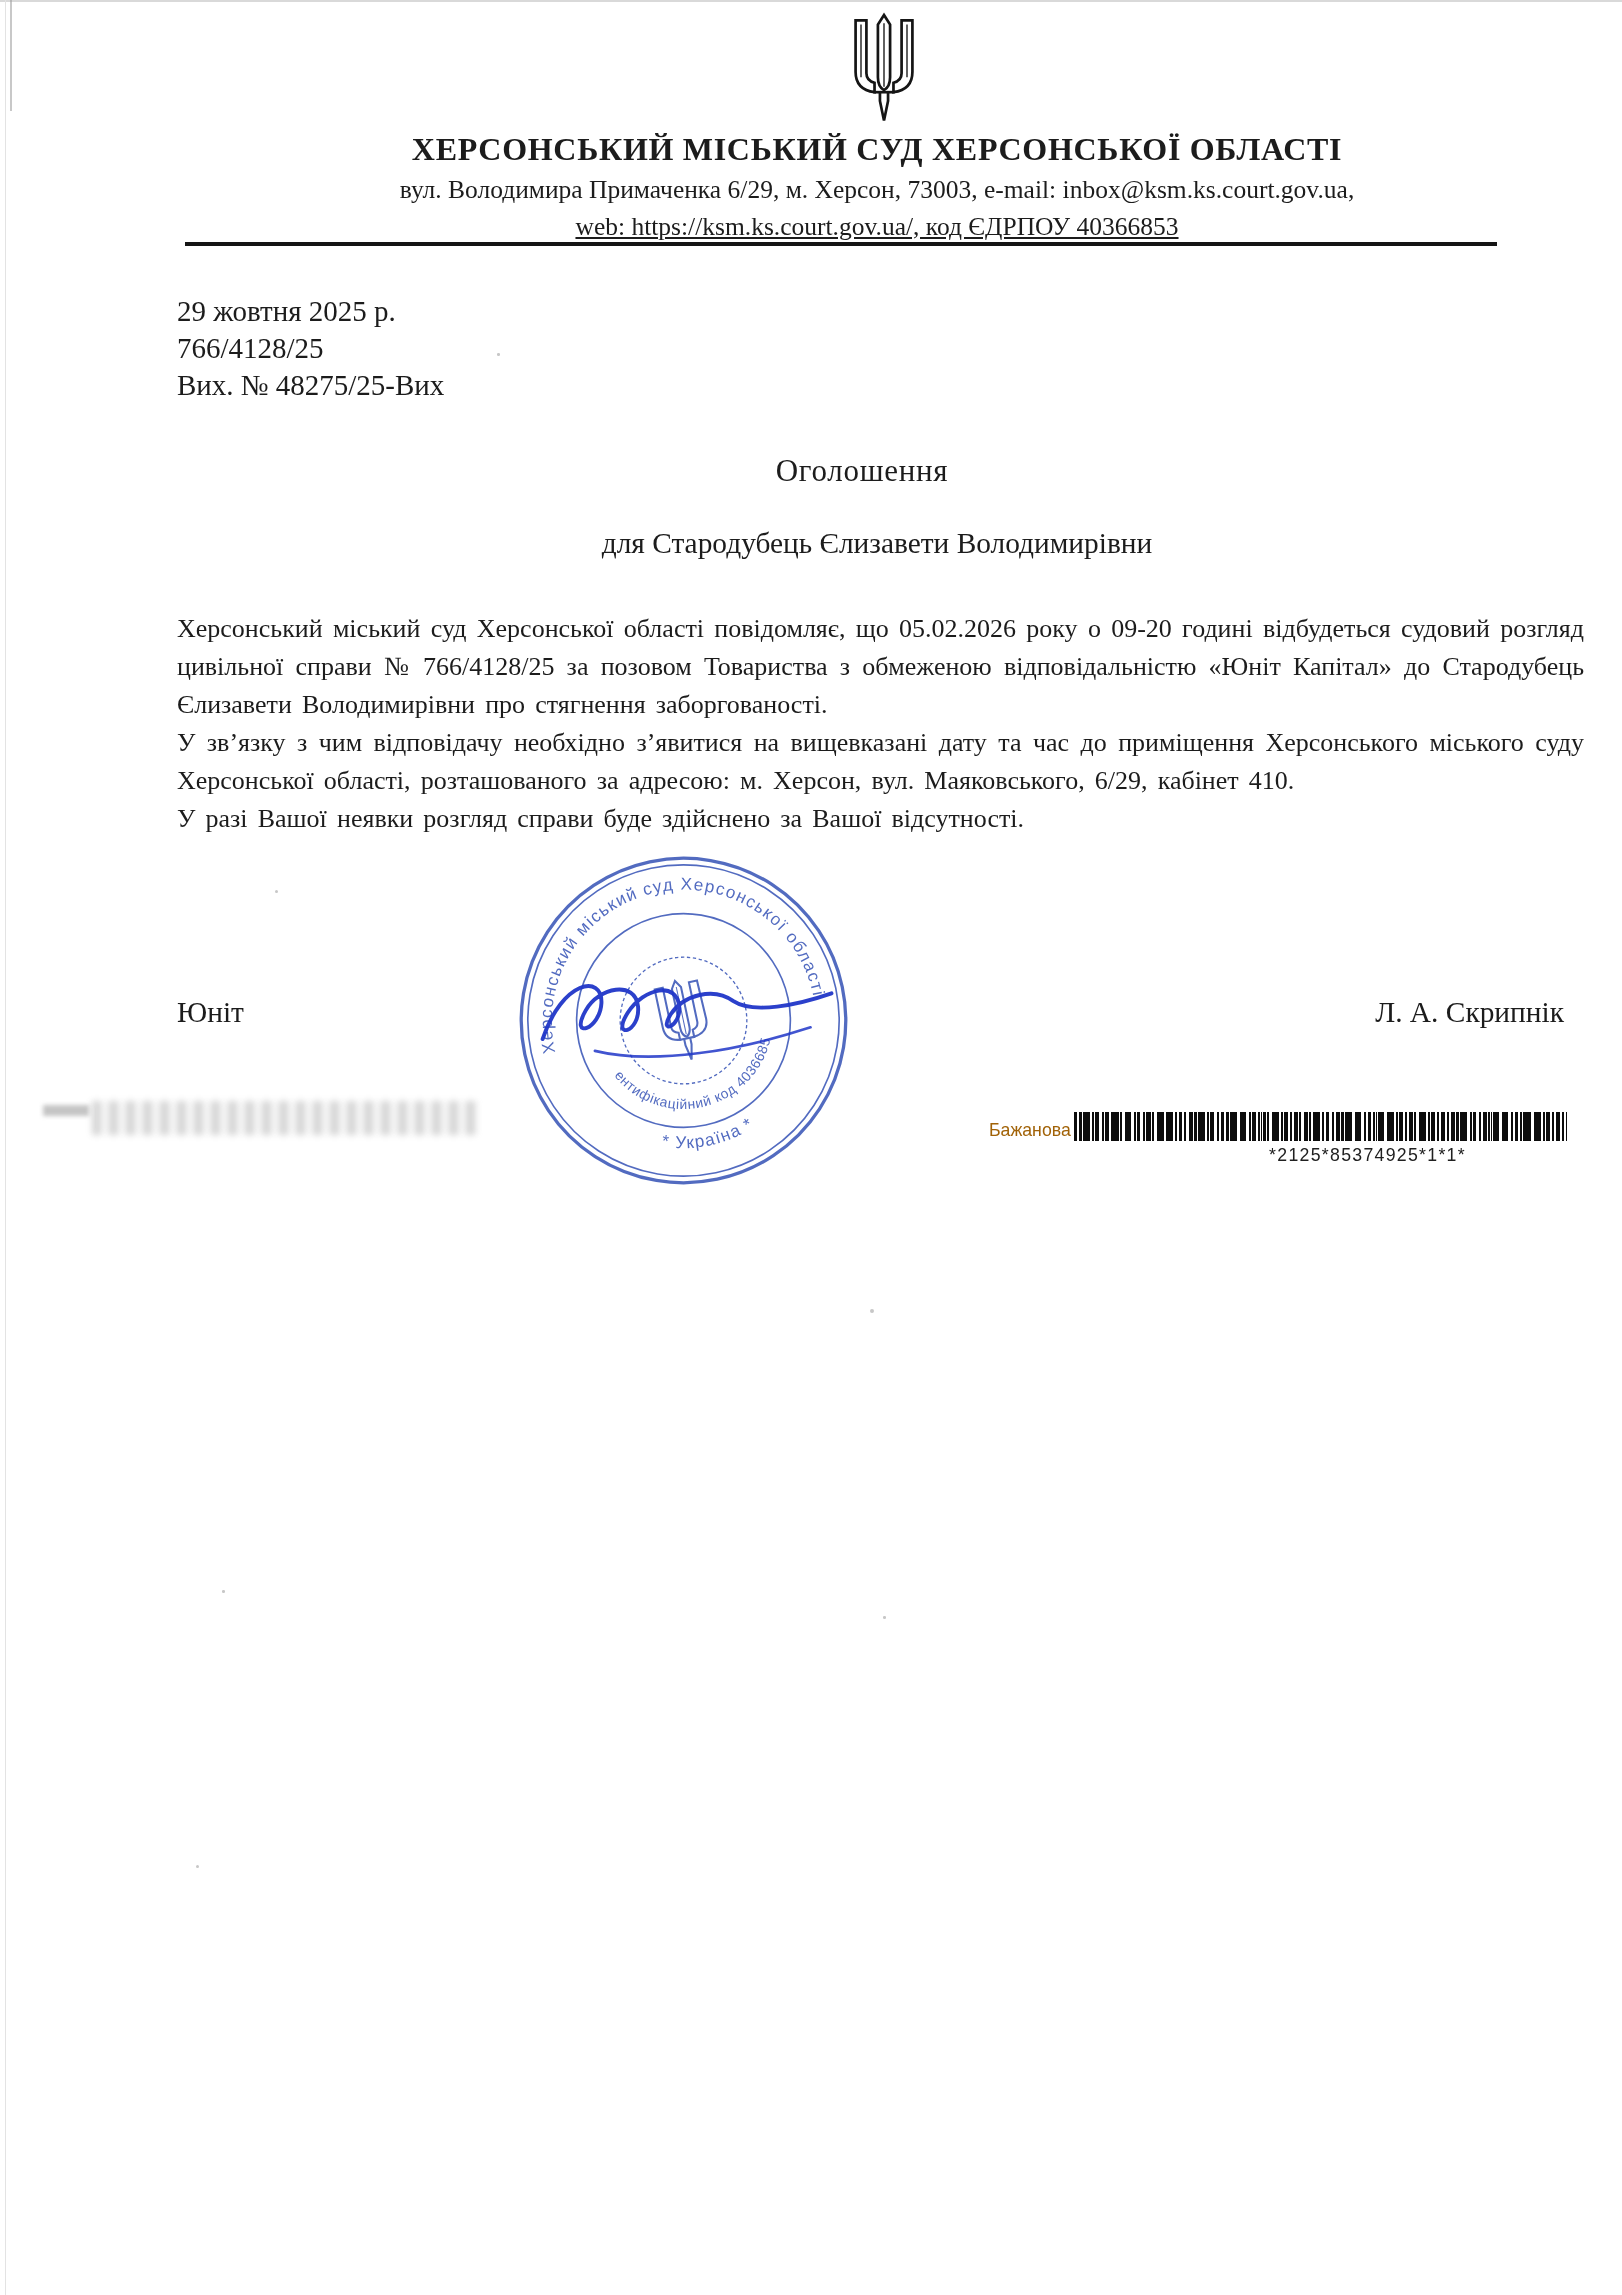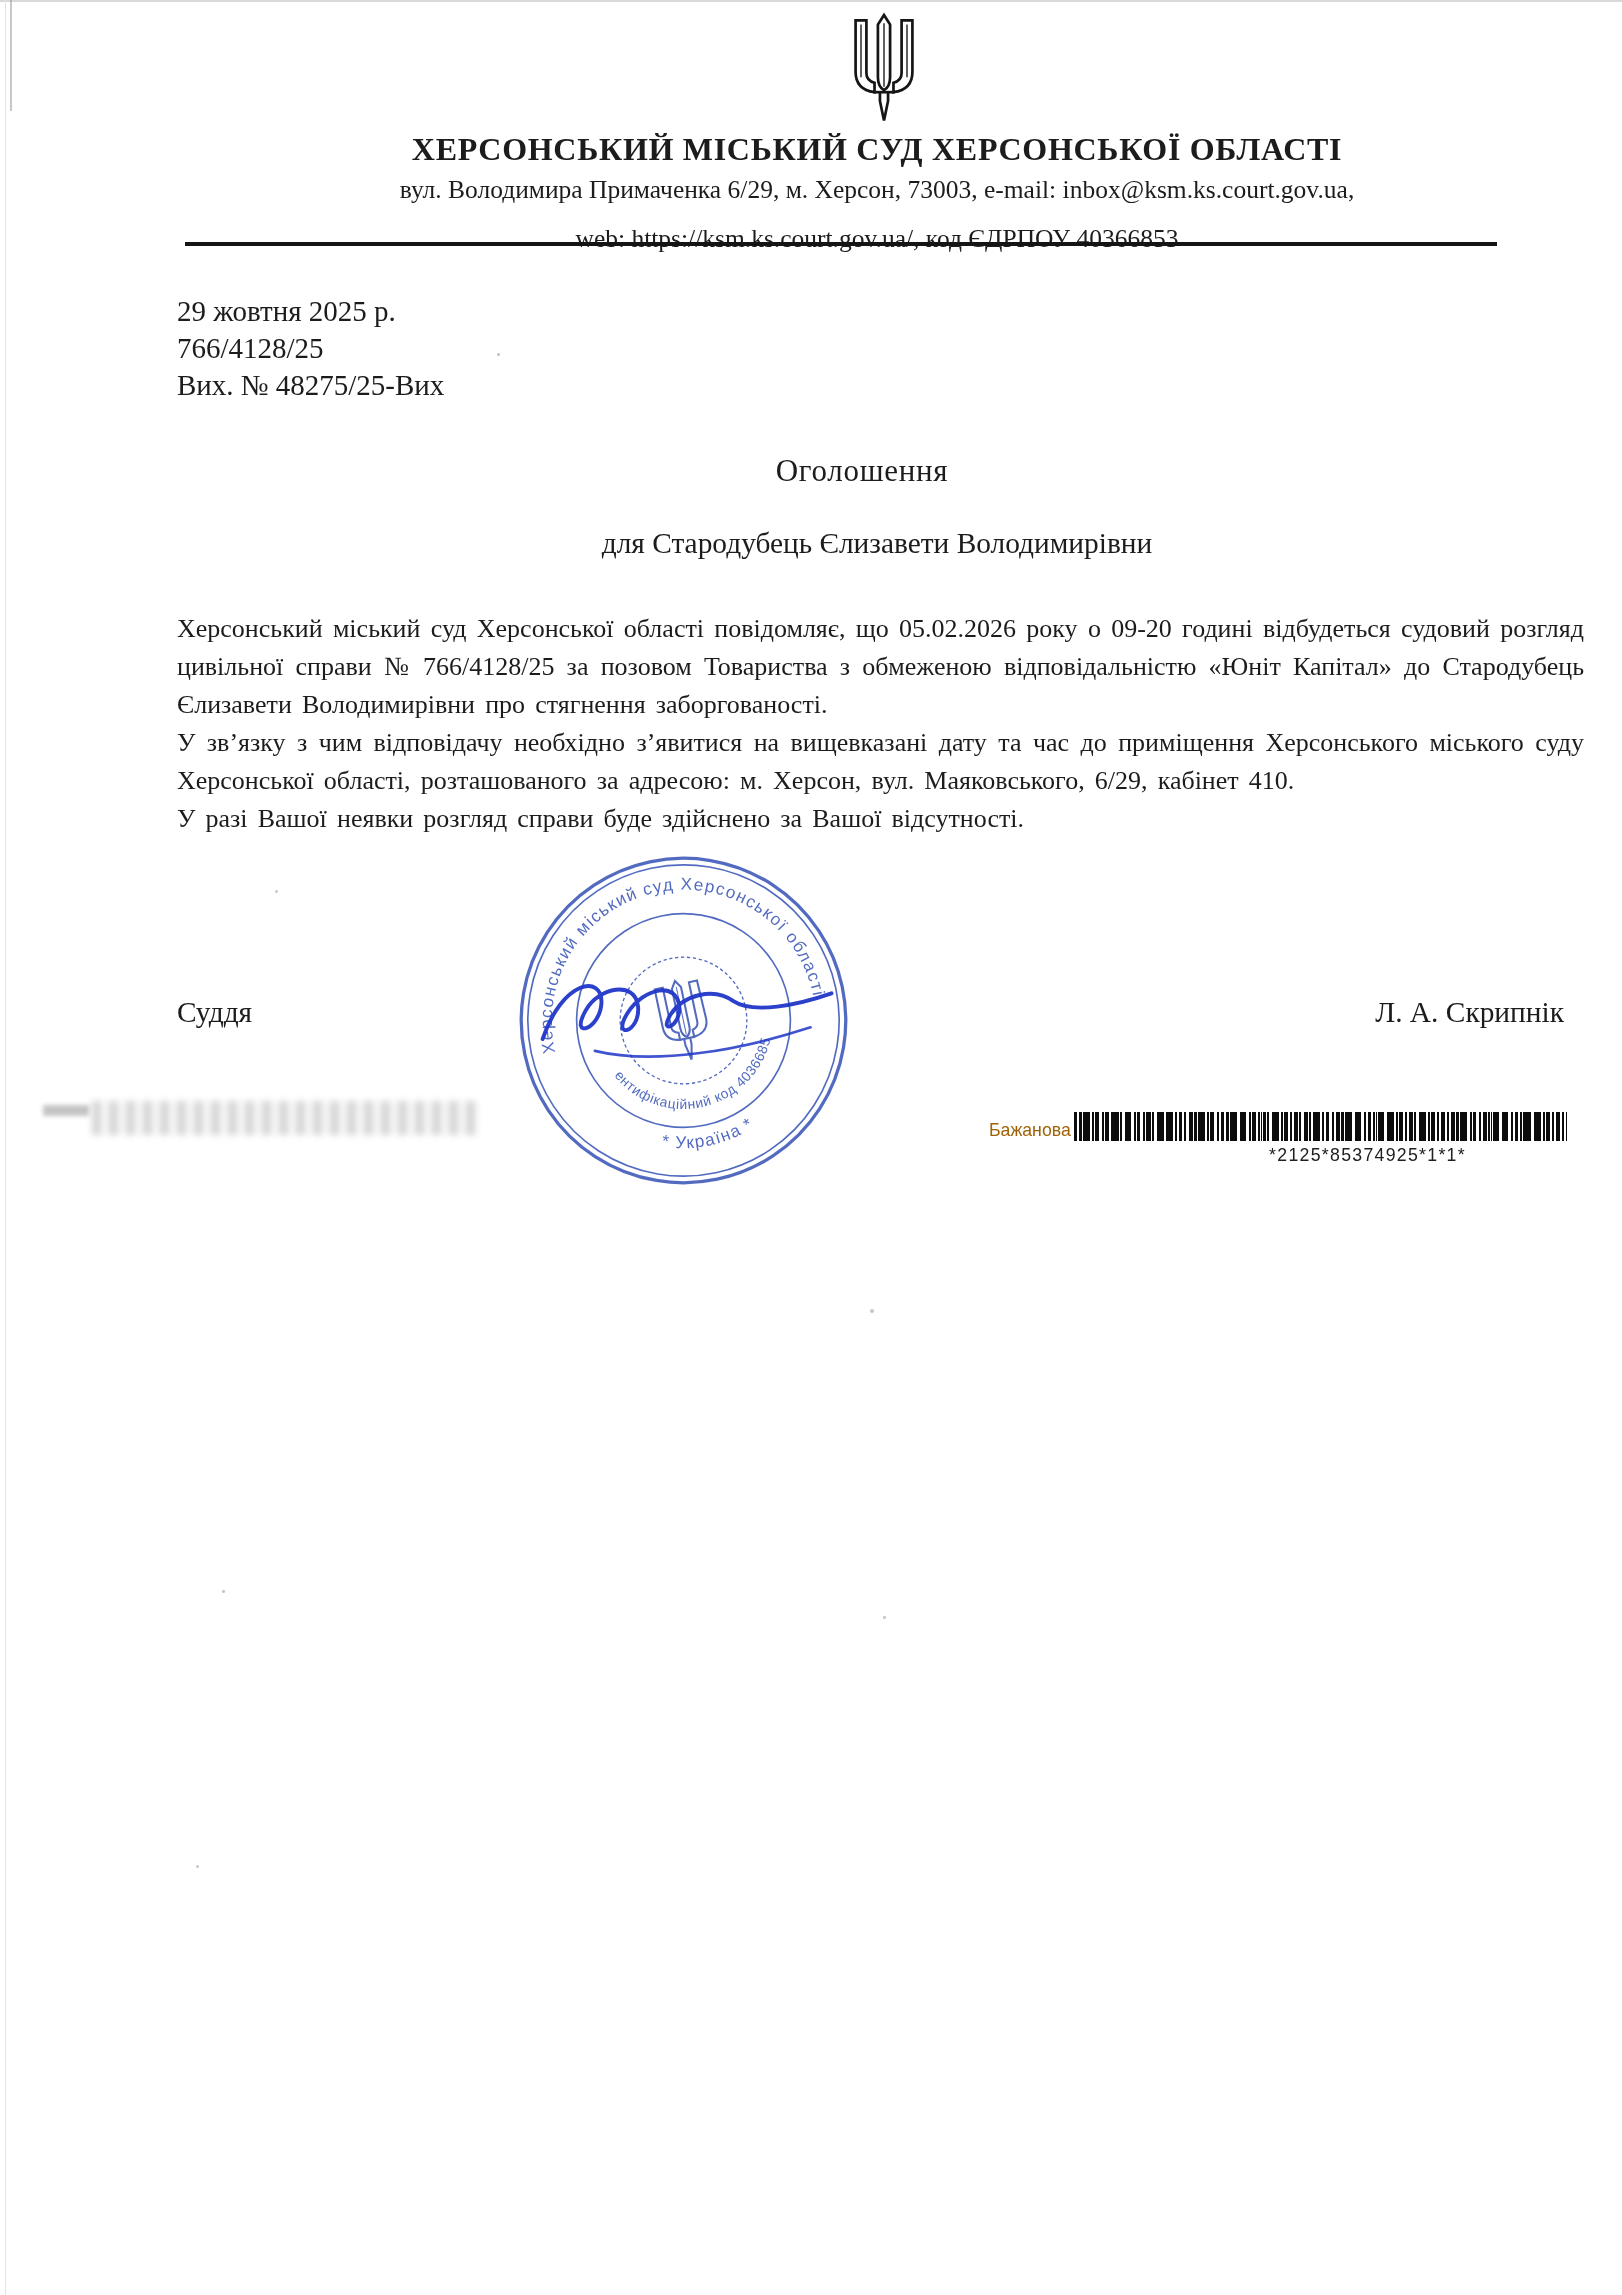--- a/index.html
+++ b/index.html
@@ -15,21 +15,21 @@
   .edge-top{position:absolute;left:0;top:0;width:1623px;height:2px;background:#d9d9d9;}
   .edge-left{position:absolute;left:5.2px;top:0;width:1.3px;height:2295px;background:#e3e3e3;}
   .edge-left-dark{position:absolute;left:9.8px;top:0;width:2.6px;height:111px;background:#9a9a9a;opacity:.55;}
   .speck{position:absolute;background:#8f8f8f;border-radius:50%;opacity:.5;}
 
   
   .emblem{position:absolute;left:843px;top:10.5px;width:82px;height:115px;}
   .header-text{position:absolute;left:157px;top:131px;width:1440px;text-align:center;}
   .court-name{font-size:32px;font-weight:bold;letter-spacing:0.7px;white-space:nowrap;}
   .addr{font-size:25.5px;margin-top:6.5px;white-space:nowrap;}
-  .addr.second{margin-top:19px;}
+  .addr.second{margin-top:7px;text-decoration:underline;}
   .divider{position:absolute;left:185px;top:242px;width:1312px;height:3.9px;background:#151515;}
 
   
   .meta{position:absolute;left:177px;top:293px;font-size:29px;line-height:37px;}
 
   
   .doc-title{position:absolute;left:142px;top:453px;width:1440px;text-align:center;font-size:31px;letter-spacing:0.7px;}
   .addressee{position:absolute;left:157px;top:527px;width:1440px;text-align:center;font-size:29.4px;}
 
   
@@ -116,21 +116,21 @@
   <div class="doc-title">Оголошення</div>
   <div class="addressee">для Стародубець Єлизавети Володимирівни</div>
 
   <div class="body-text">
     <p>Херсонський міський суд Херсонської області повідомляє, що 05.02.2026 року о 09-20 годині відбудеться судовий розгляд цивільної справи № 766/4128/25 за позовом Товариства з обмеженою відповідальністю «Юніт Капітал» до Стародубець Єлизавети Володимирівни про стягнення заборгованості.</p>
     <p>У зв’язку з чим відповідачу необхідно з’явитися на вищевказані дату та час до приміщення Херсонського міського суду Херсонської області, розташованого за адресою: м. Херсон, вул. Маяковського, 6/29, кабінет 410.</p>
     <p>У разі Вашої неявки розгляд справи буде здійснено за Вашої відсутності.</p>
   </div>
 
   <div class="sig-row">
-    <span>Суддя</span>
+    <span>Юніт</span>
     <span>Л. А. Скрипнік</span>
   </div>
 
   <svg class="stamp" viewBox="0 0 520 520">
     <g transform="rotate(-12 260 260)">
       <circle class="stamp-ink" cx="260" cy="260" r="246" stroke-width="5"></circle>
       <circle class="stamp-ink" cx="260" cy="260" r="236" stroke-width="2.5"></circle>
       <circle class="stamp-ink" cx="260" cy="260" r="162" stroke-width="2.5"></circle>
       <circle class="stamp-ink" cx="260" cy="260" r="96" stroke-width="2" stroke-dasharray="5 4"></circle>
       <defs>

